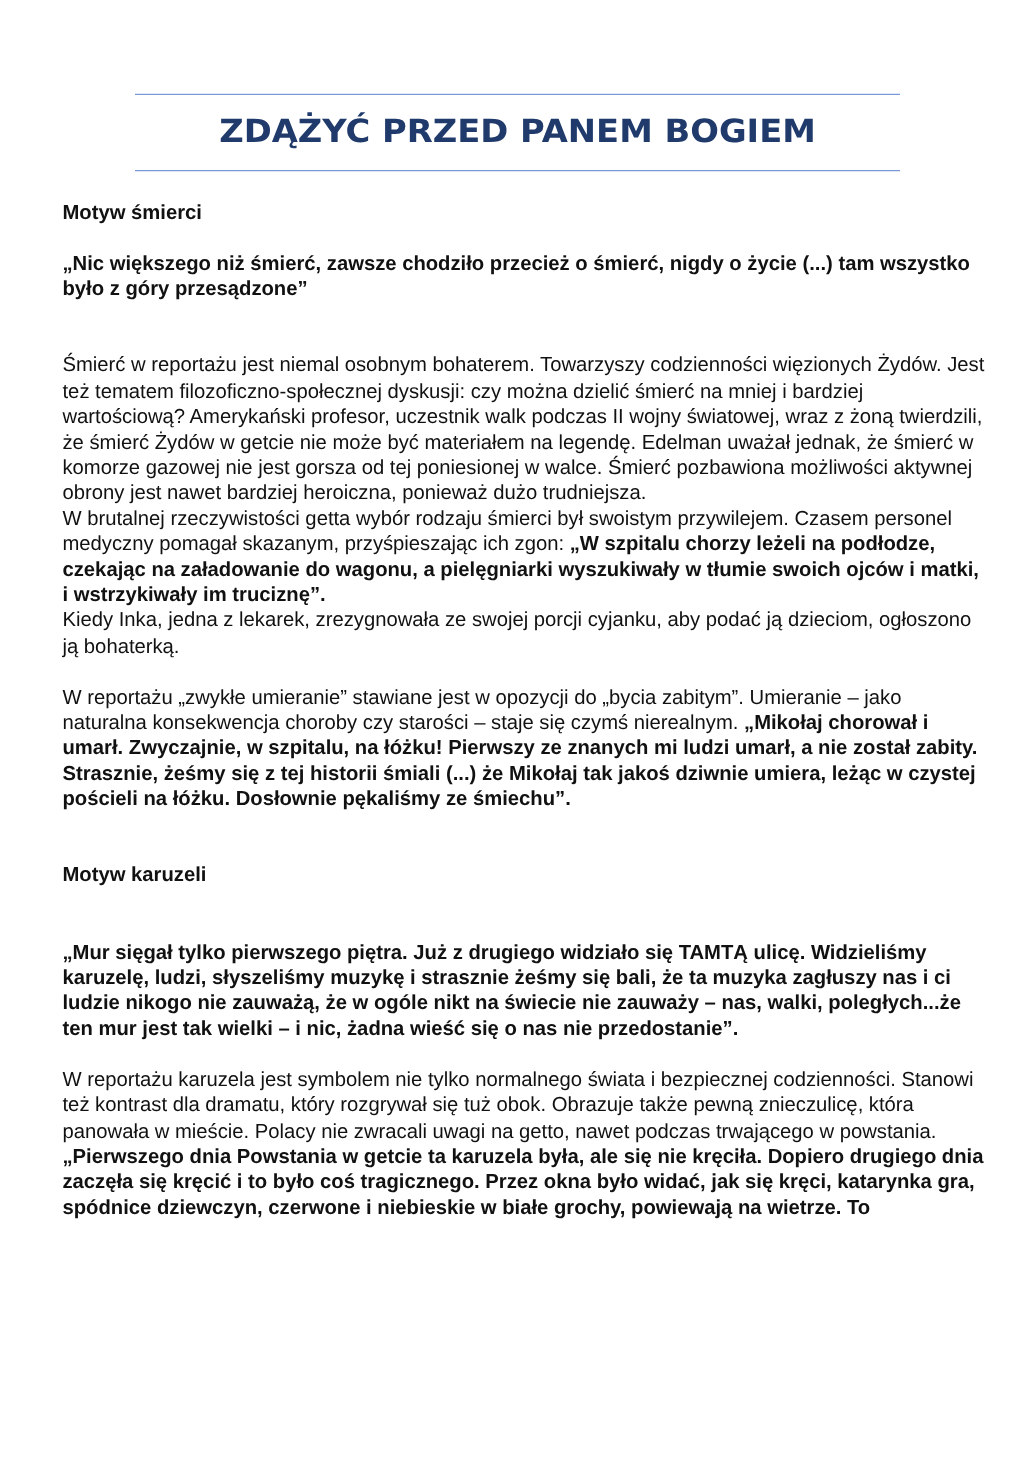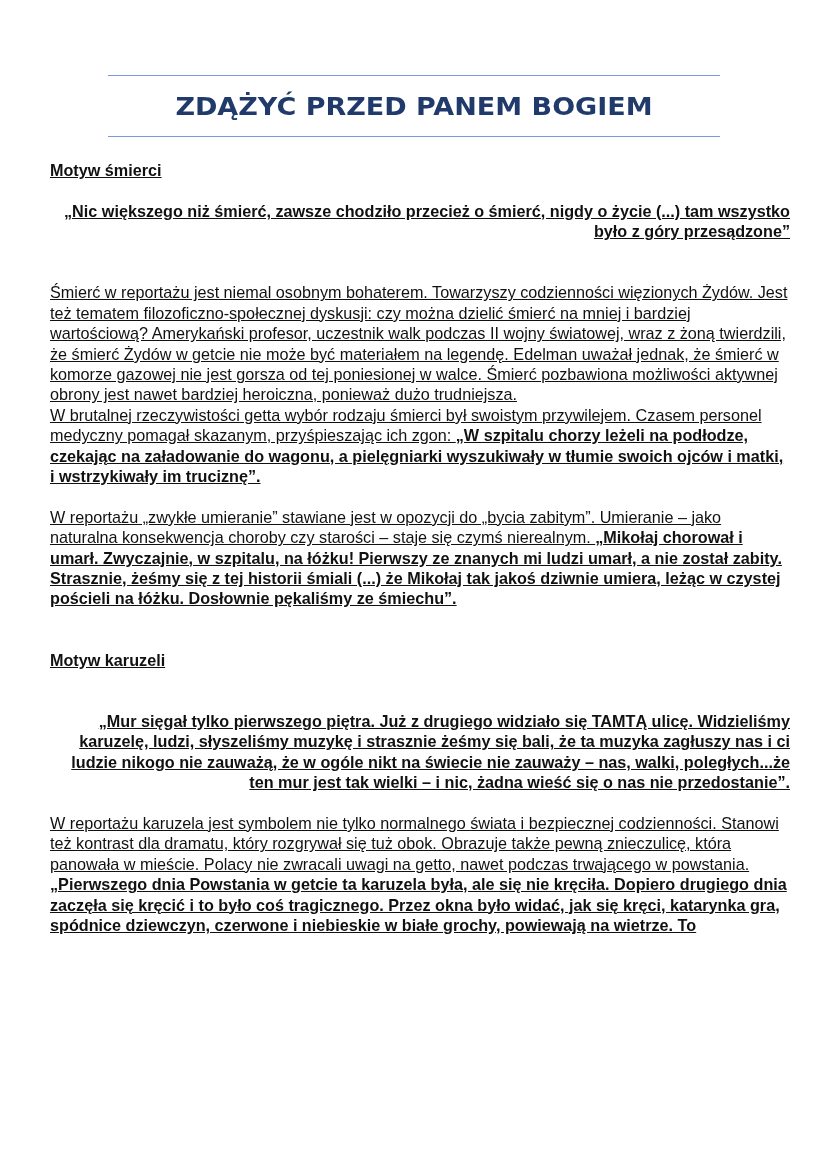--- a/index.html
+++ b/index.html
@@ -51,43 +51,43 @@
       width: 740px;
       font-size: 16.2px;
       line-height: 20.4px;
     }
     .heading {
       font-weight: bold;
       margin: 0;
     }
     p {
       margin: 0;
-      text-decoration: underline;
     }
-    .b { font-weight: bold; text-align: right; }
+    .b { font-weight: bold; }
     .gap { height: 20.4px; }
     .gap-big { height: 40.8px; }
   </style>
 </head>
 <body>
 
 <div class="page">
   <div class="hr-line hr-top"></div>
   <div class="doc-title">ZDĄŻYĆ PRZED PANEM BOGIEM</div>
   <div class="hr-line hr-bottom"></div>
 
   <div class="content">
 
     <p class="heading">Motyw śmierci</p>
     <div class="gap"></div>
     <p class="b">„Nic większego niż śmierć, zawsze chodziło przecież o śmierć, nigdy o życie (...) tam wszystko było z góry przesądzone”</p>
     <div class="gap"></div>
     <div class="gap"></div>
     <p>Śmierć w reportażu jest niemal osobnym bohaterem. Towarzyszy codzienności więzionych Żydów. Jest też tematem filozoficzno-społecznej dyskusji: czy można dzielić śmierć na mniej i bardziej wartościową? Amerykański profesor, uczestnik walk podczas II wojny światowej, wraz z żoną twierdzili, że śmierć Żydów w getcie nie może być materiałem na legendę. Edelman uważał jednak, że śmierć w komorze gazowej nie jest gorsza od tej poniesionej w walce. Śmierć pozbawiona możliwości aktywnej obrony jest nawet bardziej heroiczna, ponieważ dużo trudniejsza.</p>
     <p><span>W brutalnej rzeczywistości getta wybór rodzaju śmierci był swoistym przywilejem. Czasem personel medyczny pomagał skazanym, przyśpieszając ich zgon: </span><span class="b">„W szpitalu chorzy leżeli na podłodze, czekając na załadowanie do wagonu, a pielęgniarki wyszukiwały w tłumie swoich ojców i matki, i wstrzykiwały im truciznę”.</span></p>
+    <p>Kiedy Inka, jedna z lekarek, zrezygnowała ze swojej porcji cyjanku, aby podać ją dzieciom, ogłoszono ją bohaterką.</p>
     <div class="gap"></div>
     <p><span>W reportażu „zwykłe umieranie” stawiane jest w opozycji do „bycia zabitym”. Umieranie – jako naturalna konsekwencja choroby czy starości – staje się czymś nierealnym. </span><span class="b">„Mikołaj chorował i umarł. Zwyczajnie, w szpitalu, na łóżku! Pierwszy ze znanych mi ludzi umarł, a nie został zabity. Strasznie, żeśmy się z tej historii śmiali (...) że Mikołaj tak jakoś dziwnie umiera, leżąc w czystej pościeli na łóżku. Dosłownie pękaliśmy ze śmiechu”.</span></p>
     <div class="gap-big"></div>
 
     <p class="heading">Motyw karuzeli</p>
     <div class="gap"></div>
     <div class="gap"></div>
     <p class="b">„Mur sięgał tylko pierwszego piętra. Już z drugiego widziało się TAMTĄ ulicę. Widzieliśmy karuzelę, ludzi, słyszeliśmy muzykę i strasznie żeśmy się bali, że ta muzyka zagłuszy nas i ci ludzie nikogo nie zauważą, że w ogóle nikt na świecie nie zauważy – nas, walki, poległych...że ten mur jest tak wielki – i nic, żadna wieść się o nas nie przedostanie”.</p>
     <div class="gap"></div>
     <p><span>W reportażu karuzela jest symbolem nie tylko normalnego świata i bezpiecznej codzienności. Stanowi też kontrast dla dramatu, który rozgrywał się tuż obok. Obrazuje także pewną znieczulicę, która panowała w mieście. Polacy nie zwracali uwagi na getto, nawet podczas trwającego w powstania. </span><span class="b">„Pierwszego dnia Powstania w getcie ta karuzela była, ale się nie kręciła. Dopiero drugiego dnia zaczęła się kręcić i to było coś tragicznego. Przez okna było widać, jak się kręci, katarynka gra, spódnice dziewczyn, czerwone i niebieskie w białe grochy, powiewają na wietrze. To</span></p>

